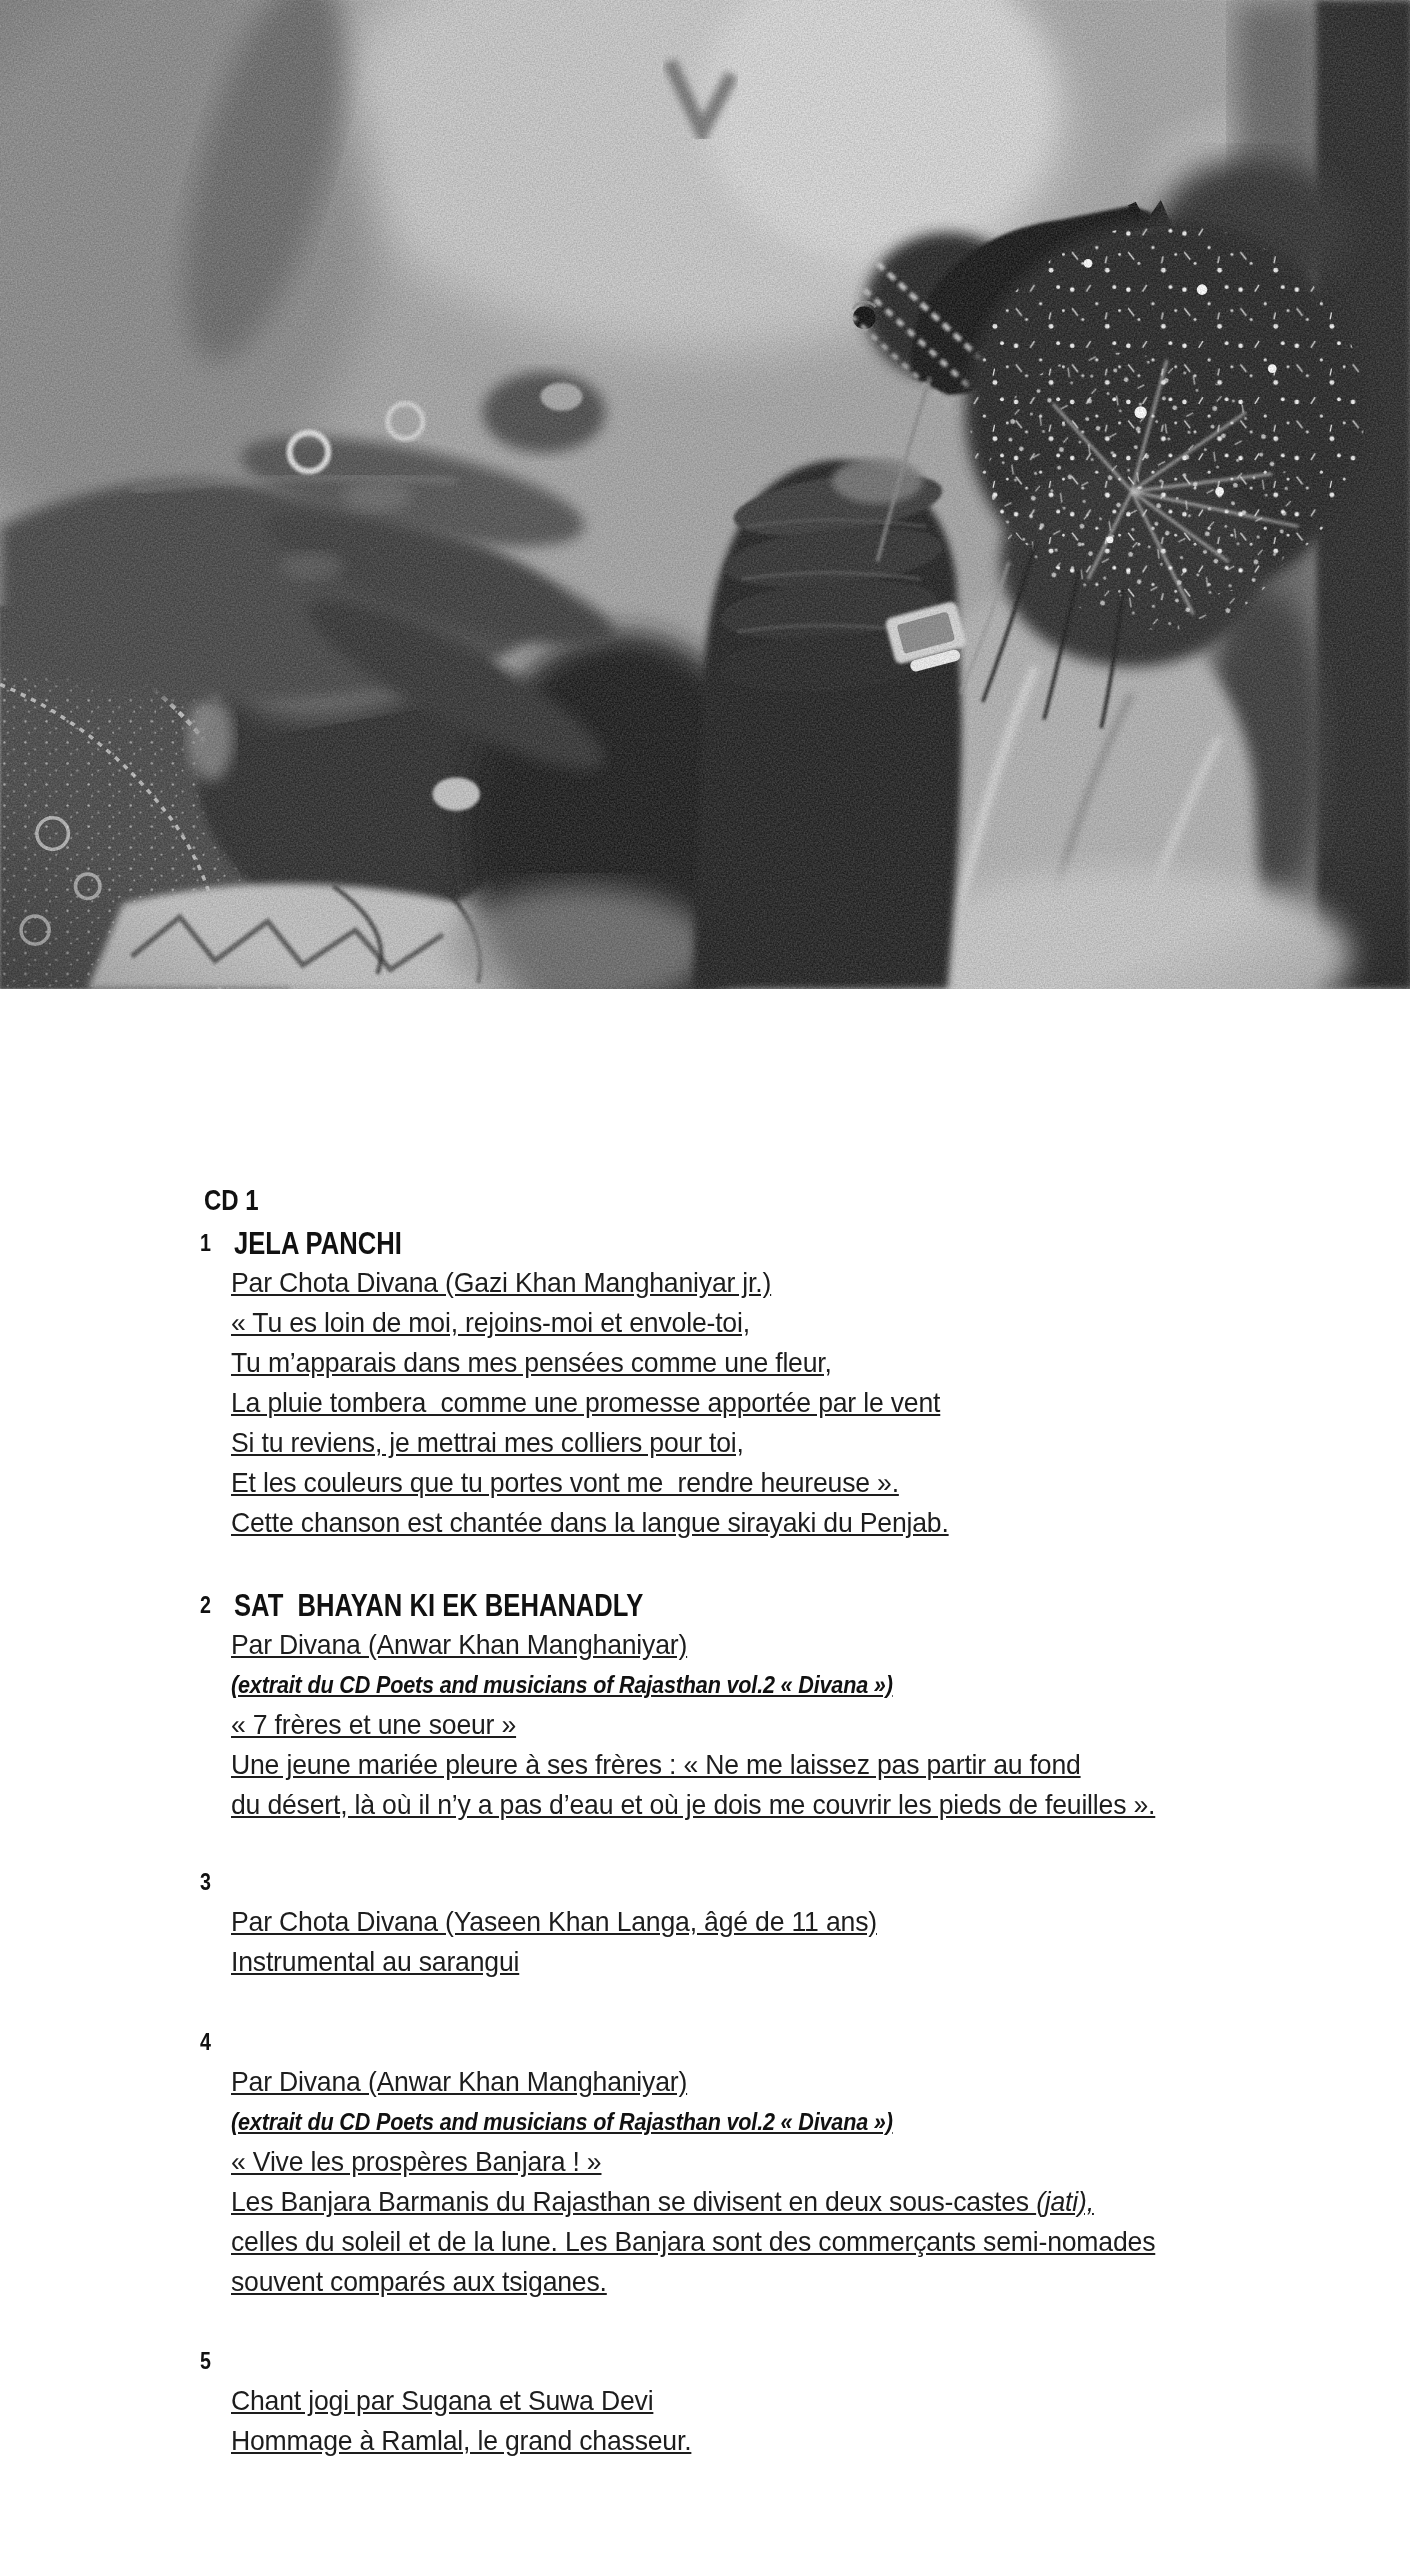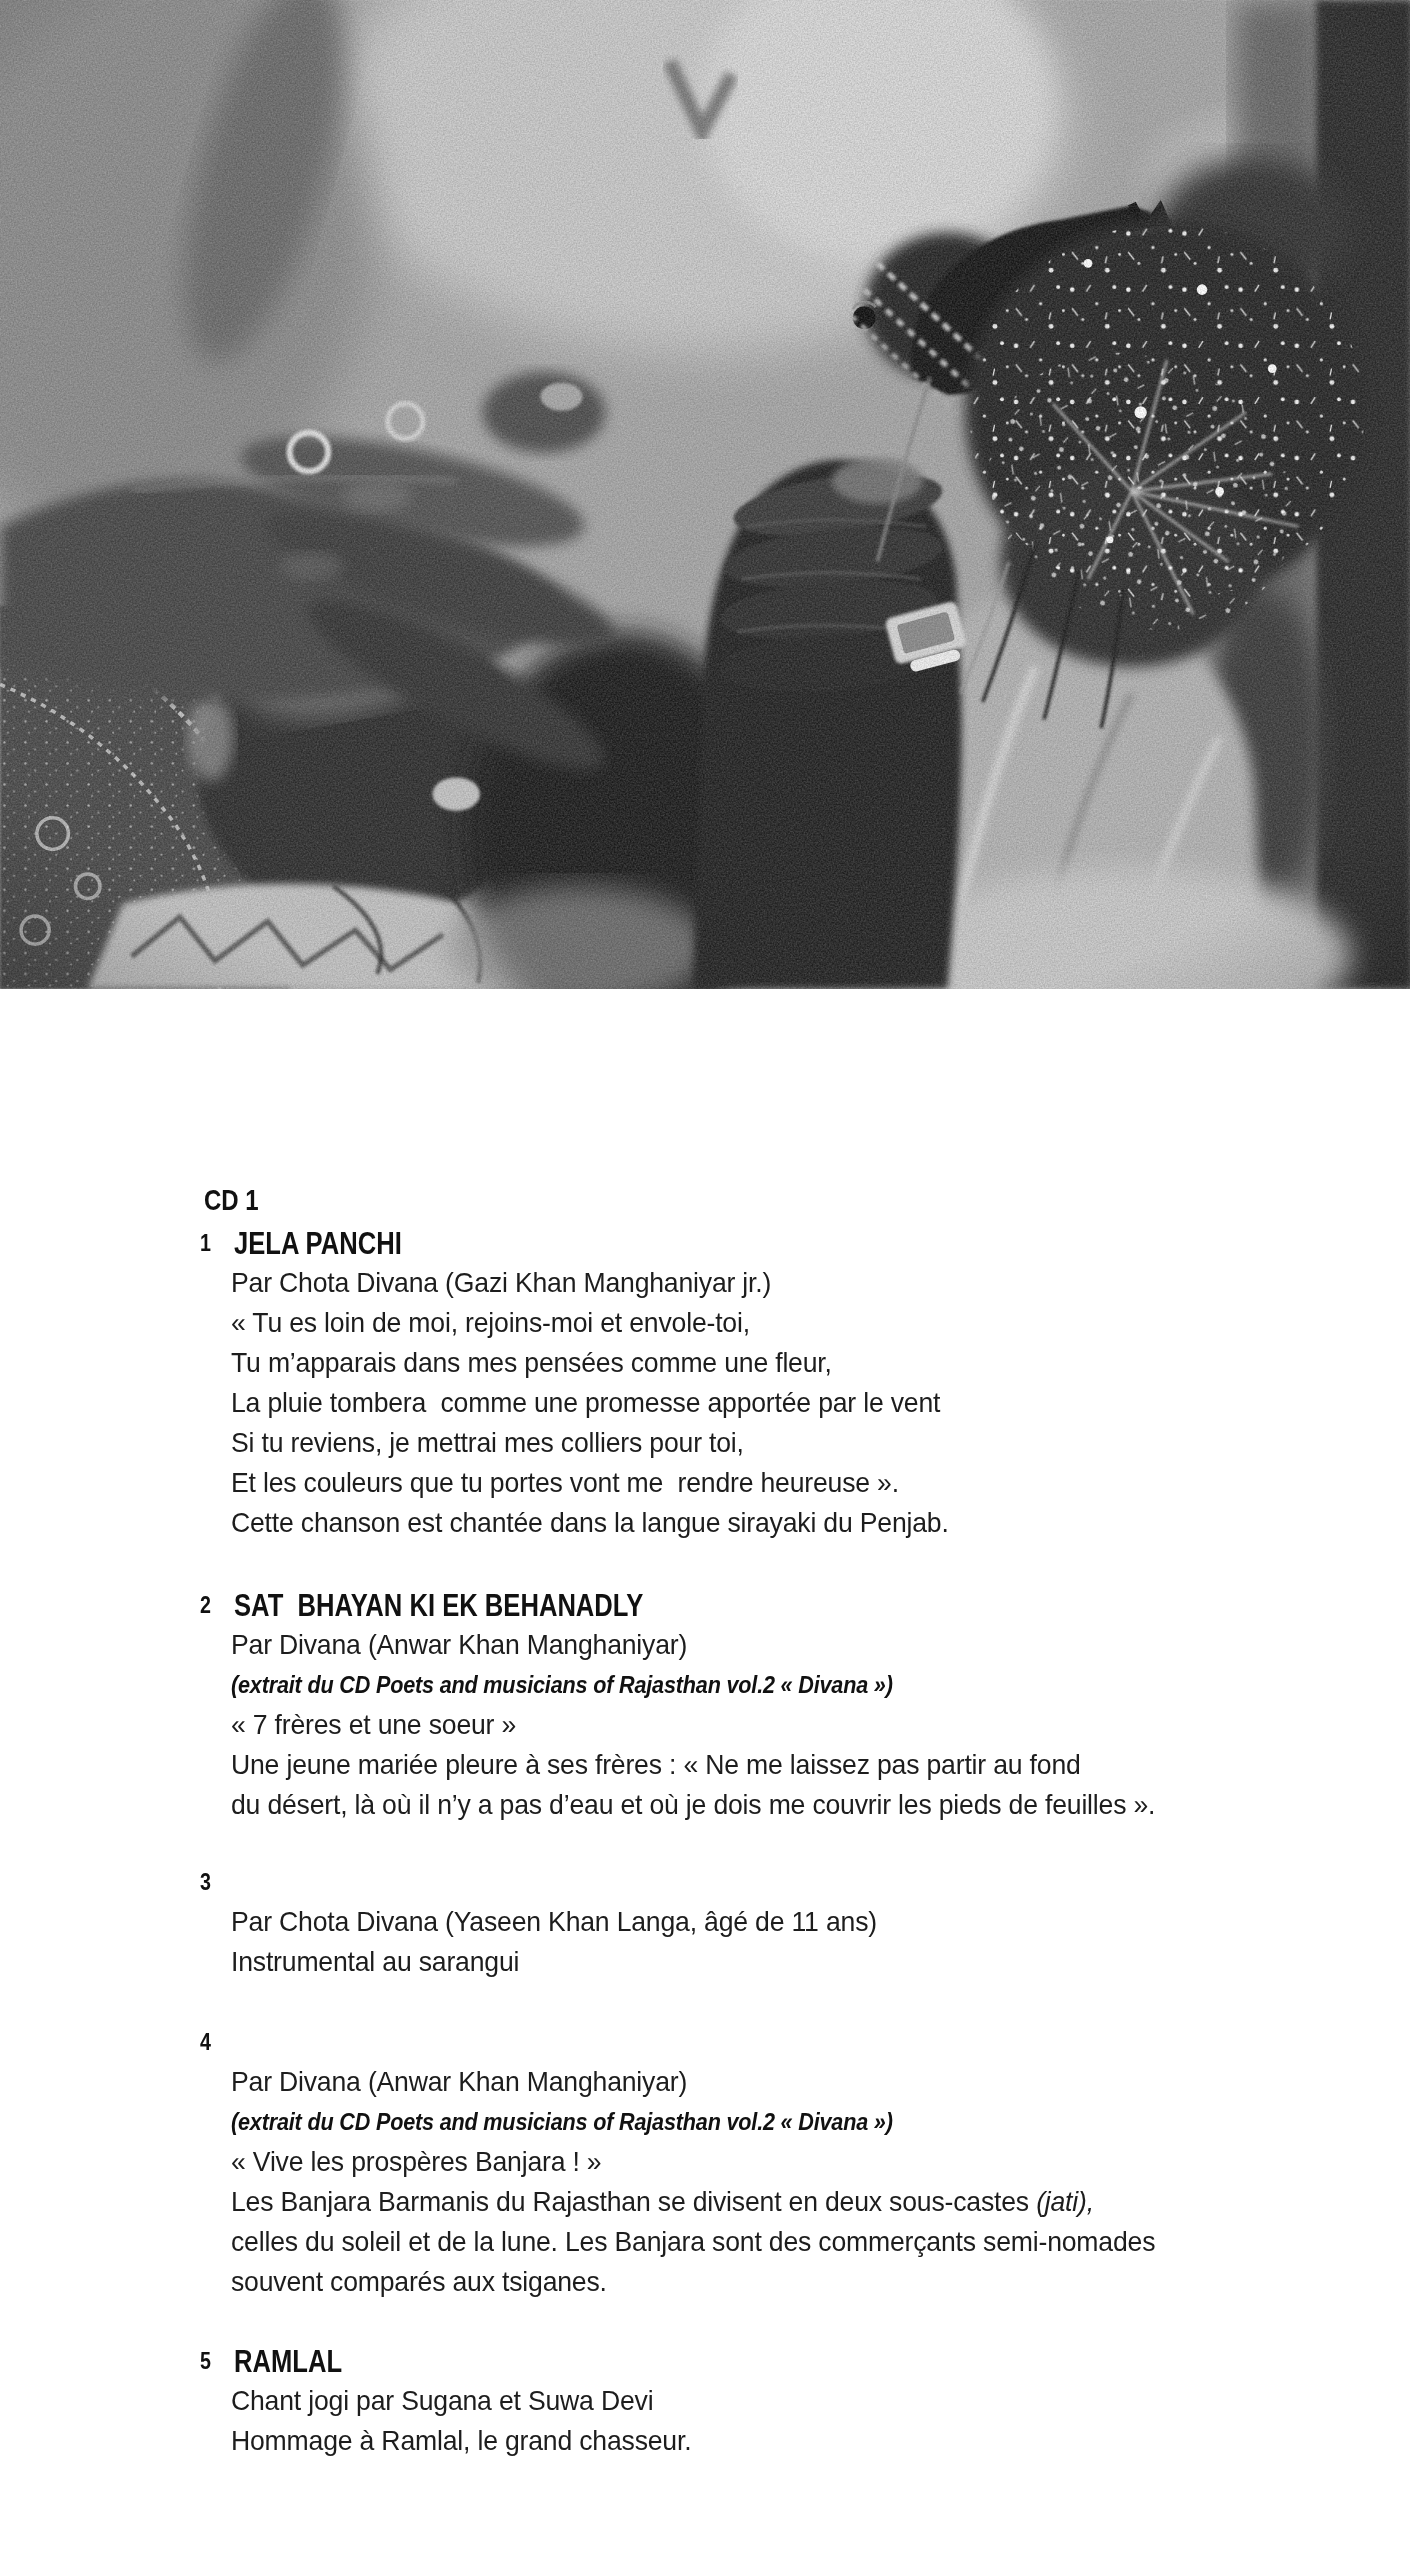--- a/index.html
+++ b/index.html
@@ -3,21 +3,21 @@
 <meta charset="utf-8">
 <style>
   html,body { margin:0; padding:0; background:#ffffff; }
   .page {
     position:relative; width:1410px; height:2576px; background:#ffffff;
     overflow:hidden; font-family:"Liberation Sans", sans-serif; color:#1d1d1d;
   }
   .photo { position:absolute; left:0; top:0; width:1410px; height:989px; overflow:hidden; }
   .photo svg { display:block; }
 
-  .content { position:absolute; left:0; top:1180px; width:1410px; }
+  .content { position:absolute; left:0; top:1180px; width:1410px;text-decoration:underline; }
   .cd-title {
     margin:0 0 0 204px; font-size:30px; font-weight:bold; line-height:40px;
     color:#111; white-space:pre;
   }
   .cond { display:inline-block; transform:scaleX(0.8); transform-origin:0 50%; }
 
   .track { margin:0; }
   #track-list .track:nth-child(1) { margin-top:2.6px; }
   #track-list .track:nth-child(2) { margin-top:42px; }
   #track-list .track:nth-child(3) { margin-top:37px; }
@@ -266,21 +266,20 @@
           <p class="line body"><span>Par Divana (Anwar Khan Manghaniyar)</span></p>
           <p class="line extrait"><span>(extrait du CD Poets and musicians of Rajasthan vol.2 « Divana »)</span></p>
           <p class="line body"><span>« Vive les prospères Banjara ! »</span></p>
           <p class="line body"><span>Les Banjara Barmanis du Rajasthan se divisent en deux sous-castes </span><span class="it">(jati),</span></p>
           <p class="line body"><span>celles du soleil et de la lune. Les Banjara sont des commerçants semi-nomades</span></p>
           <p class="line body"><span>souvent comparés aux tsiganes.</span></p>
         </section>
         <section class="track">
           <div class="track-head">
             <span class="track-num"><span class="cond">5</span></span>
-            <h3 class="track-title"><span class="cond">RAMLAL</span></h3>
           </div>
           <p class="line body"><span>Chant jogi par Sugana et Suwa Devi</span></p>
           <p class="line body"><span>Hommage à Ramlal, le grand chasseur.</span></p>
         </section>
       </div>
   </div>
 
 </div>
 
 

